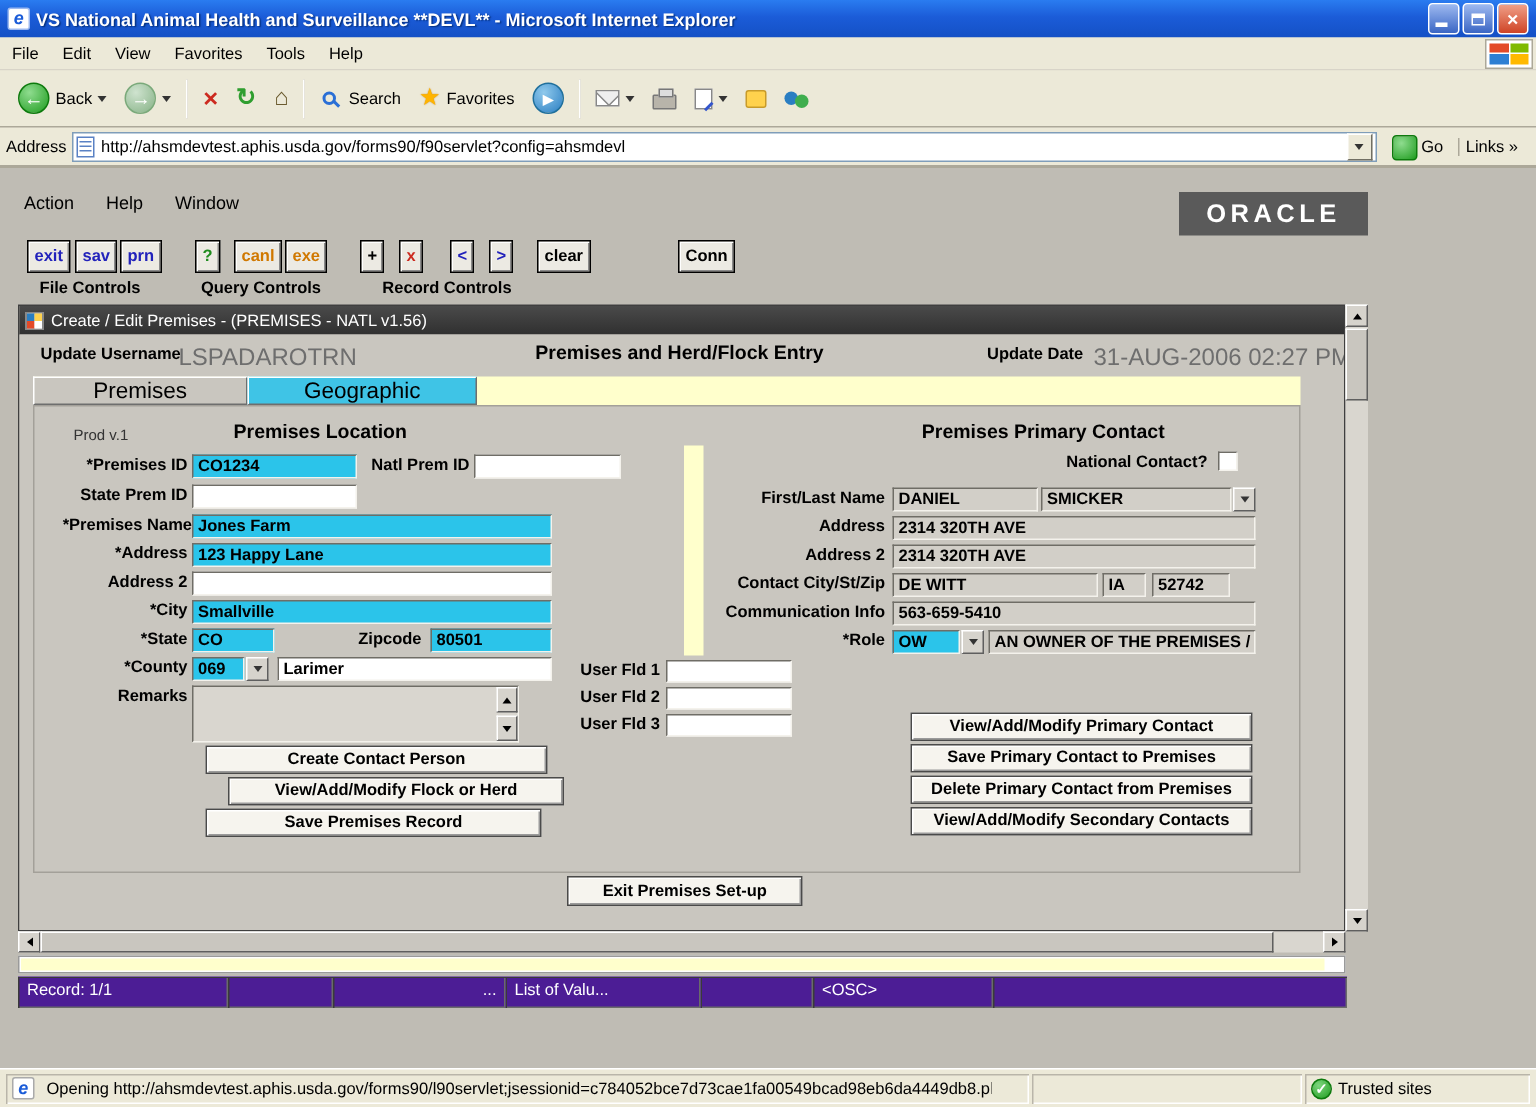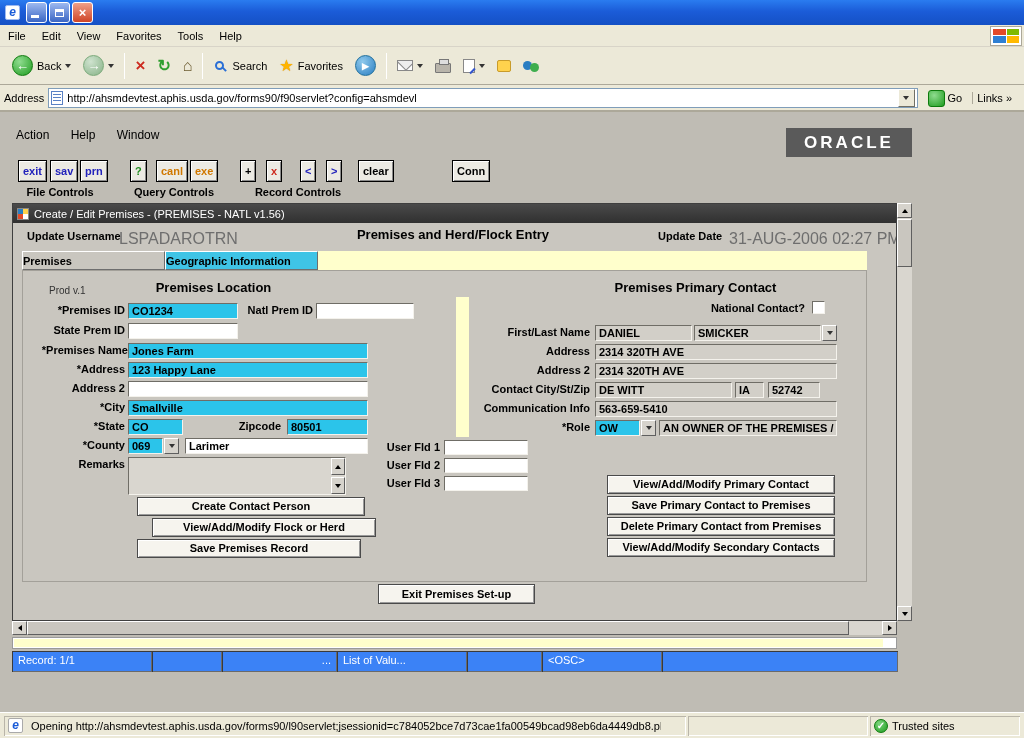--- a/index.html
+++ b/index.html
@@ -105,21 +105,21 @@
   .fld{position:absolute;height:16px;background:#fff;border:1px solid;border-color:#6f6d66 #f4f2ec #f4f2ec #6f6d66;
     font-weight:bold;font-size:11px;line-height:14px;padding:0 3px;overflow:hidden;white-space:nowrap;cursor:text}
   .fld.cyan{background:#2BC4EA}
   .fld.ro{background:#D2CFC8}
   .ddbtn{position:absolute;width:15px;height:16px;background:#D6D3CC;border:1px solid;
     border-color:#fff #5f5f5f #5f5f5f #fff;display:flex;align-items:center;justify-content:center;cursor:pointer}
   .btn3d{position:absolute;height:19px;background:#F6F4EE;border:1px solid #4a4a4a;
     box-shadow:inset 1px 1px 0 #fff,inset -1px -1px 0 #9a9a9a;
     font-weight:bold;font-size:11px;text-align:center;line-height:17px;cursor:pointer;white-space:nowrap;overflow:hidden}
   .tabstrip{position:absolute;left:9px;top:28px;width:845px;height:19px;background:#FFFFCC;display:flex}
-  .tab{height:19px;font-weight:bold;font-size:11px;line-height:18px;cursor:pointer;
+  .tab{height:19px;font-weight:normal;font-size:15px;text-align:center;line-height:18px;cursor:pointer;
     border:1px solid;border-color:#fff #6e6e6e #6e6e6e #fff}
   .tab.active{background:#C9C6BF}
   .tab.cyan{background:#3FC4E6}
   .mainpanel{position:absolute;left:9px;top:47px;width:845px;height:312px;background:#C9C6BF;border:1px solid #A3A099}
   .ystrip{position:absolute;left:443px;top:74px;width:13px;height:140px;background:#FFFFCC}
   .checkbox{position:absolute;width:13px;height:13px;background:#fff;border:1px solid;
     border-color:#6f6d66 #f4f2ec #f4f2ec #6f6d66;cursor:pointer}
   .remarks{position:absolute;left:115px;top:234px;width:218px;height:38px;background:#D9D6CF;
     border:1px solid;border-color:#6f6d66 #f4f2ec #f4f2ec #6f6d66}
   .mini-scroll{position:absolute;right:0;top:0;width:14px;height:36px;display:flex;flex-direction:column;justify-content:space-between}
@@ -132,40 +132,41 @@
 
   
   .vscroll{position:absolute;left:897px;top:91px;width:15px;height:418px;background:#D9D6CF}
   .hscroll{position:absolute;left:12px;top:509px;width:885px;height:14px;background:#D9D6CF}
   .sb-btn{position:absolute;background:#D6D3CC;border:1px solid;border-color:#fff #5f5f5f #5f5f5f #fff;
     display:flex;align-items:center;justify-content:center;cursor:pointer}
   .sb-thumb{position:absolute;background:#C9C6BF;border:1px solid;border-color:#fff #5f5f5f #5f5f5f #fff;cursor:grab}
 
   .msgstrip{position:absolute;left:12px;top:525px;width:885px;height:12px;background:#fff;border:1px solid #9a9a9a}
   .msgstrip .yellow{position:absolute;left:1px;top:1px;width:869px;height:8px;background:#FFFFCC}
-  .oracle-status{position:absolute;left:12px;top:539px;width:886px;height:21px;background:#3b82f6;display:flex;color:#fff}
+  .oracle-status{position:absolute;left:12px;top:539px;width:886px;height:21px;background:#4c1d95;display:flex;color:#fff}
   .os-cell{height:21px;box-shadow:inset 1px 1px 0 #3a3a3a,inset -1px -1px 0 #6a6a6a;
     font-size:11px;line-height:19px;padding:0 6px;white-space:nowrap;overflow:hidden}
 
   
   .ie-status{position:absolute;left:0;top:712px;width:1024px;height:26px;background:#ECE9D8;
     border-top:1px solid #fff;display:flex;align-items:center;padding:0 4px;gap:2px}
   .ie-status .cell{display:flex;align-items:center;gap:4px;height:20px;padding:0 4px;
     box-shadow:inset 1px 1px 0 #b9b5a9,inset -1px -1px 0 #fff}
   .status-text{white-space:nowrap;overflow:hidden;max-width:630px}
   .trusted-circ{width:14px;height:14px;border-radius:50%;background:radial-gradient(circle at 35% 30%,#7ed67e,#1f9c1f);
     border:1px solid #0d7a0d;color:#fff;font-size:10px;font-weight:bold;display:flex;align-items:center;justify-content:center}
 </style>
 </head>
 <body>
 
 <div id="screen">
 
   <div class="titlebar">
     <span class="ie-doc">e</span>
+    <span class="title-text">VS National Animal Health and Surveillance **DEVL** - Microsoft Internet Explorer</span>
     <span class="winbtns">
       <span class="winbtn">
           <span class="min-glyph"></span>
         </span>
       <span class="winbtn">
           <span class="max-glyph"></span>
         </span>
       <span class="winbtn close">×</span>
     </span>
   </div>

